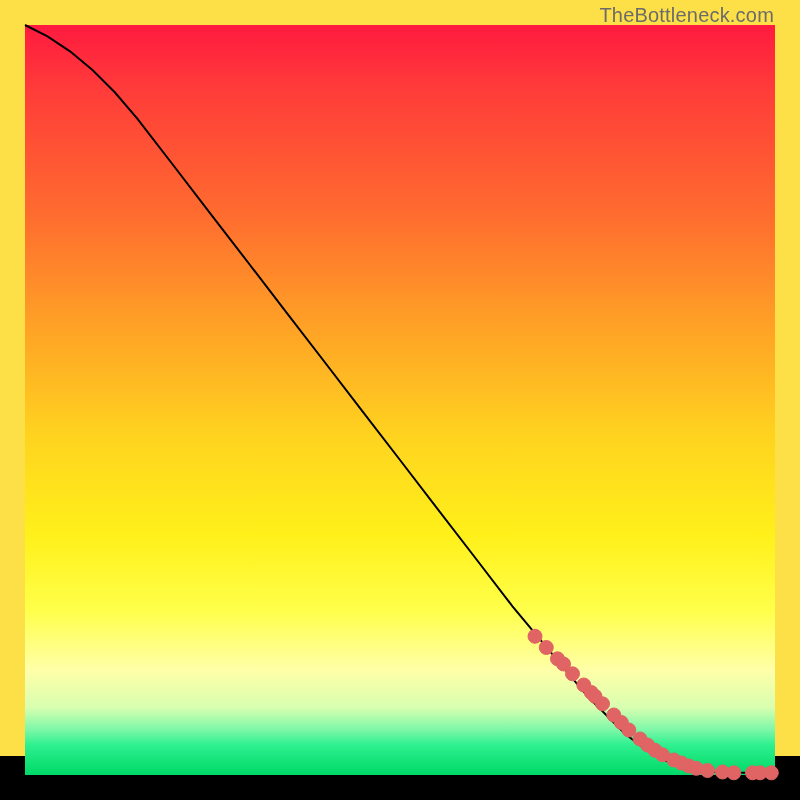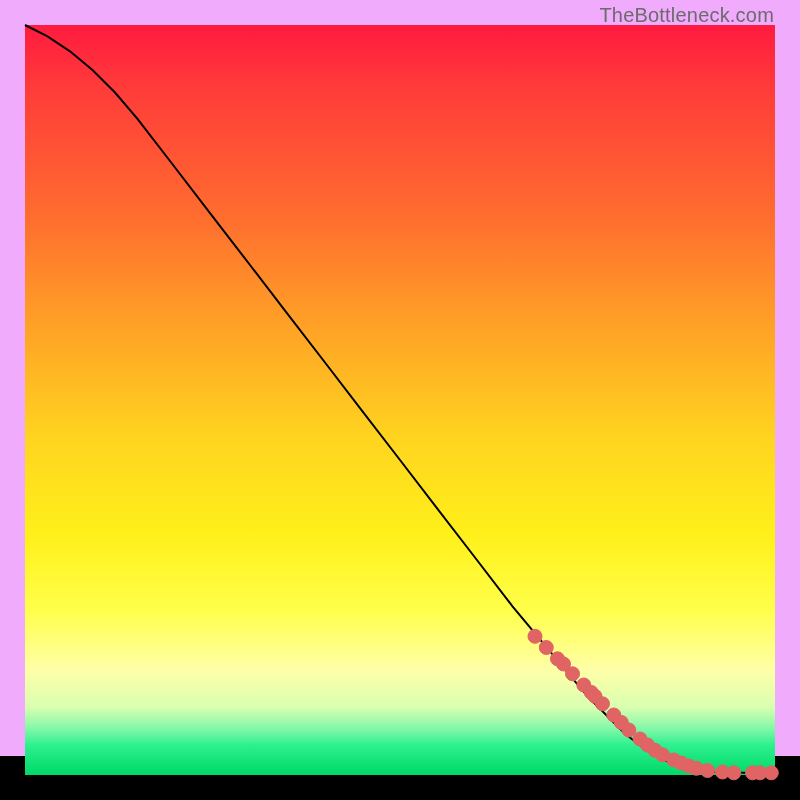--- a/index.html
+++ b/index.html
@@ -10,21 +10,21 @@
     overflow: hidden;
     background: #000;
     font-family: Arial, Helvetica, sans-serif;
   }
   .frame {
     position: absolute;
     left: 0;
     top: 0;
     width: 800px;
     height: 756px;
-    background: #f0abfc;
+    background: #fde047;
   }
   .plot {
     position: absolute;
     left: 25px;
     top: 25px;
     width: 750px;
     height: 750px;
     
     background: linear-gradient(to bottom,
       #ff1a3f 0%,

